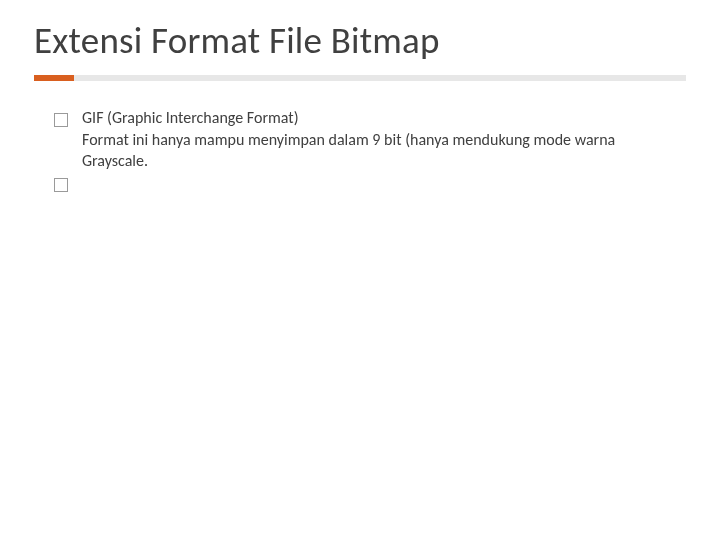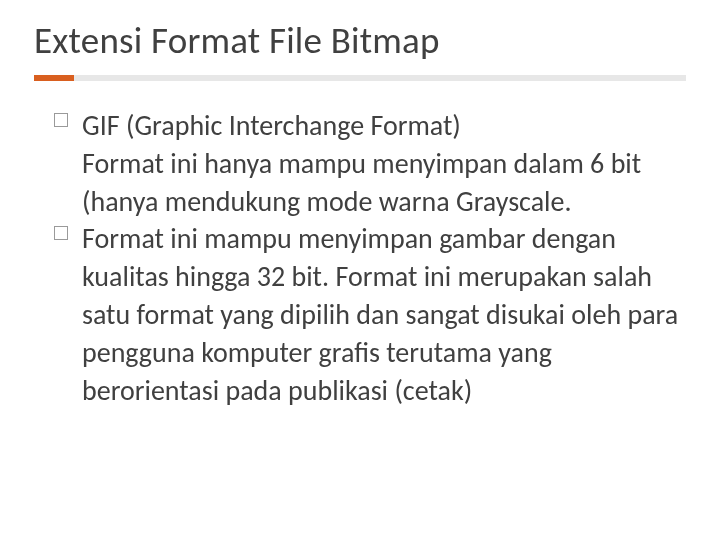--- a/index.html
+++ b/index.html
@@ -56,21 +56,21 @@
     border: 1.6px solid #9a9a9a;
     box-sizing: border-box;
     margin-top: 6px;
     margin-right: 14px;
     flex: 0 0 auto;
   }
   .content {
     flex: 1 1 auto;
   }
   .line {
-    font-size: 28px;
+    font-size: 16px;
     line-height: 1.35;
     color: #404040;
     font-weight: 300;
   }
   .head {
     margin-bottom: 0;
   }
 </style>
 </head>
 <body>
@@ -80,25 +80,24 @@
   <div class="rule">
     <div class="accent"></div>
   </div>
 
   <div class="body">
 
     <div class="item">
       <div class="bullet"></div>
       <div class="content">
         <div class="line head">GIF (Graphic Interchange Format)</div>
-        <div class="line">Format ini hanya mampu menyimpan dalam 6 bit (hanya mendukung mode warna Grayscale.</div>
+        <div class="line">Format ini hanya mampu menyimpan dalam 9 bit (hanya mendukung mode warna Grayscale.</div>
       </div>
     </div>
 
     <div class="item">
       <div class="bullet"></div>
       <div class="content">
-        <div class="line">Format ini mampu menyimpan gambar dengan kualitas hingga 32 bit. Format ini merupakan salah satu format yang dipilih dan sangat disukai oleh para pengguna komputer grafis terutama yang berorientasi pada publikasi (cetak)</div>
       </div>
     </div>
 
   </div>
 </div>
 
 </body></html>

